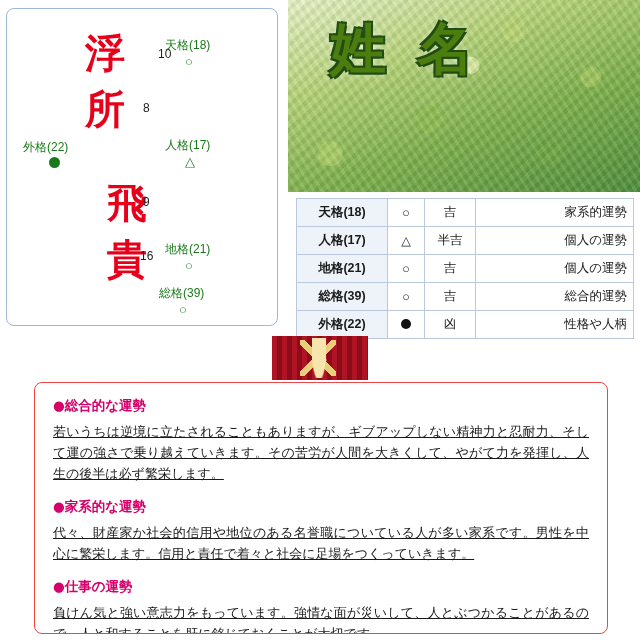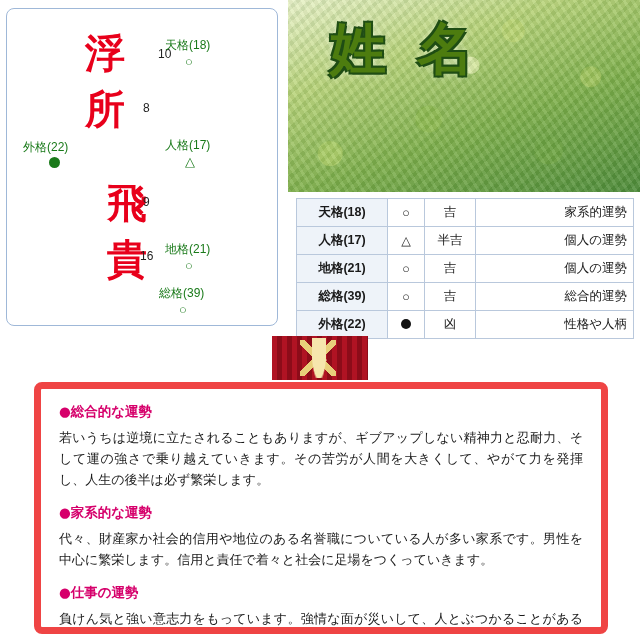--- a/index.html
+++ b/index.html
@@ -214,40 +214,41 @@
   }
 
   
   .desc-panel {
     position: absolute;
     left: 34px;
     top: 382px;
     width: 574px;
     height: 252px;
     background: #ffffff;
-    border: 7px solid #ef4444;
+    border: 1px solid #ef4444;
     border-radius: 8px;
     box-sizing: border-box;
     padding: 14px 18px 0 18px;
     overflow: hidden;
   }
   .desc-head {
     color: #d6006b;
     font-size: 13.5px;
     font-weight: bold;
     margin: 0 0 6px 0;
     font-family: "DejaVu Sans", "Liberation Sans", sans-serif;
   }
   .desc-body {
     color: #1a1a1a;
     font-size: 13px;
     line-height: 1.62;
     margin: 0 0 14px 0;
     font-family: "DejaVu Sans", "Liberation Sans", sans-serif;
     text-align: justify;
+    text-decoration: underline;
   }
   .bg-strip-left {
     position: absolute;
     left: 0; top: 326px;
     width: 640px; height: 314px;
     background: #f4f4f4;
     z-index: -1;
   }
 </style>
 </head>

